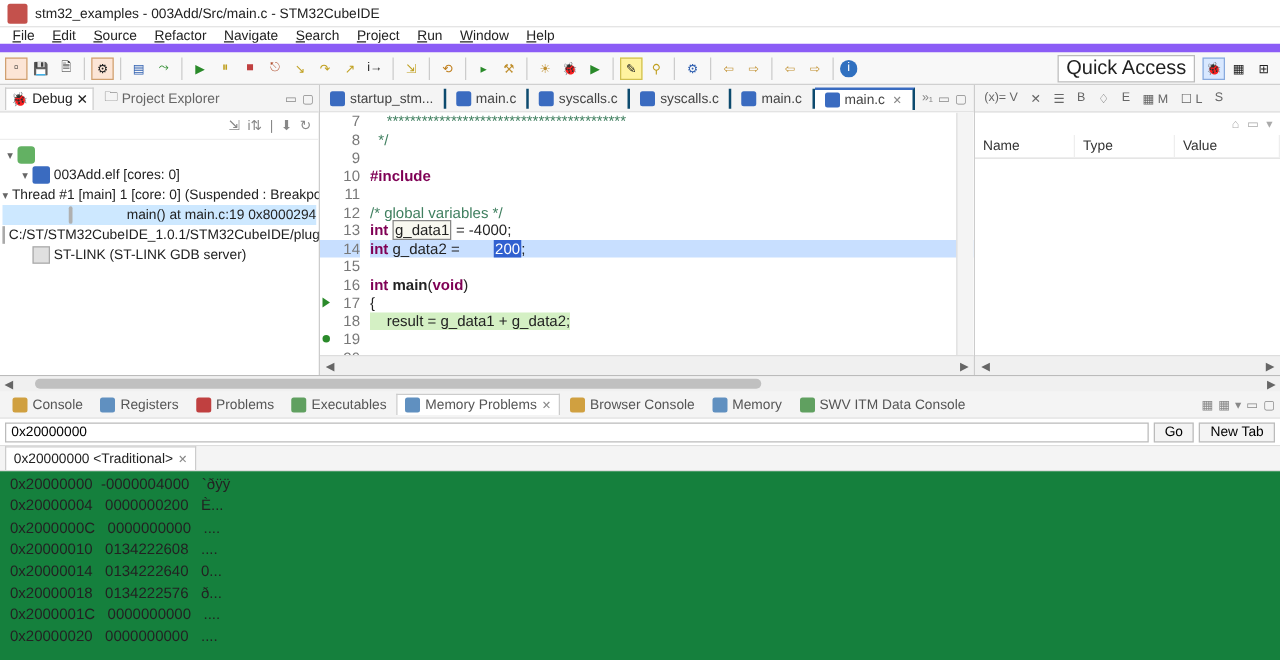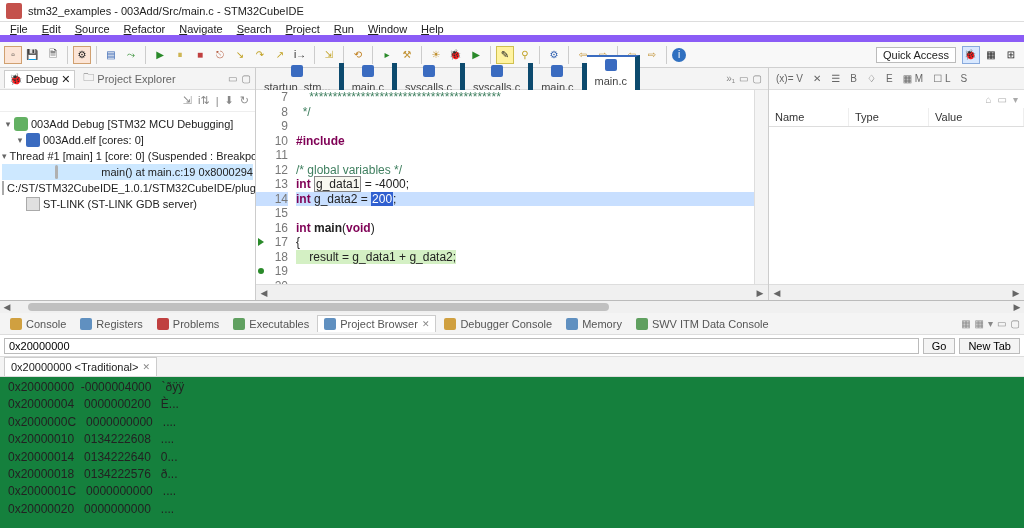--- a/index.html
+++ b/index.html
@@ -10,61 +10,61 @@
 .menu-bar span { padding:2px 6px; cursor:default; }
 .menu-bar span u { text-decoration:underline; }
 .tool-bar { height:26px; background:#f8f8f8; display:flex; align-items:center; padding:0 4px; gap:2px; border-bottom:1px solid #d0d0d0; }
 .tool { width:18px; height:18px; border:1px solid transparent; display:flex; align-items:center; justify-content:center; font-size:10px; }
 .tool.box { background:#fce5d6; border:1px solid #d0a070; }
 .tool.green { color:#2a8a2a; }
 .tool.red { color:#c04040; }
 .tool.blue { color:#3060b0; }
 .tool.yellow { color:#c0a020; }
 .sep { width:1px; height:18px; background:#ccc; margin:0 3px; }
-.quick-access { margin-left:auto; border:1px solid #bbb; padding:1px 6px; font-size:11px; background:#fff; }
+.quick-access { margin-left:auto; border:1px solid #bbb; padding:1px 6px; font-size:16px; background:#fff; }
 .mid-row { display:flex; height:232px; }
 .left-pane { width:256px; background:#fff; border-right:1px solid #ccc; display:flex; flex-direction:column; }
 .left-tabs { height:22px; display:flex; align-items:center; background:#f4f4f4; border-bottom:1px solid #ddd; padding:0 4px; gap:4px; }
 .left-tabs .tab { display:flex; align-items:center; gap:3px; padding:2px 4px; background:#fff; border:1px solid #ccc; border-bottom:none; font-size:11px; }
 .left-tabs .tab.inactive { background:transparent; border:none; color:#666; }
 .left-tabs .icons { margin-left:auto; display:flex; gap:4px; color:#888; font-size:10px; }
 .left-toolbar { height:22px; display:flex; align-items:center; justify-content:flex-end; padding:0 6px; gap:6px; color:#888; font-size:11px; border-bottom:1px solid #eee; }
 .tree { padding:4px 2px; font-size:11px; overflow:hidden; }
 .tree-row { display:flex; align-items:center; white-space:nowrap; padding:1px 0; }
 .tree-row.sel { background:#cde8ff;gap:40px; }
 .indent { display:inline-block; }
 .twist { width:12px; display:inline-block; text-align:center; color:#666; font-size:9px;}
 .ticon { width:14px; height:14px; margin-right:3px; display:inline-block; }
 .ticon.bug { background:#63b163; border-radius:3px; }
 .ticon.chip { background:#3a6bc0; border-radius:2px; }
 .ticon.thread { background:#dca040; border-radius:2px; }
 .ticon.frame { background:#b0b0b0; border-radius:2px; }
 .ticon.file { background:#e0e0e0; border:1px solid #aaa; }
 .center-pane { flex:1; background:#fff; display:flex; flex-direction:column; }
 .editor-tabs { height:22px; display:flex; align-items:center; background:#f4f4f4; border-bottom:1px solid #ddd; }
-.etab { display:flex; align-items:center; gap:4px; padding:2px 8px; border-right:5px solid #0c4a6e; font-size:11px; color:#444;flex-direction:column; }
+.etab { display:flex; align-items:center; gap:4px; padding:2px 8px; border-right:2px solid #0c4a6e; font-size:11px; color:#444; }
 .etab .cicon { width:12px; height:12px; background:#3a6bc0; border-radius:2px; }
 .etab.active { background:#fff; border-top:2px solid #3a6bc0; }
 .etab .x { color:#888; font-size:9px; margin-left:2px;}
 .editor-tools { margin-left:auto; display:flex; gap:4px; padding:0 6px; color:#888; font-size:10px;}
 .editor-body { flex:1; display:flex; font-family:Consolas,monospace; font-size:12px; overflow:hidden; position:relative; background:#fff; }
 .gutter { width:40px; text-align:right; color:#787878; padding-right:8px; background:#fff; user-select:none; }
 .gutter .ln { height:14.5px; line-height:14.5px; position:relative;}
 .gutter .ln.hl-blue { background:#c8dfff; }
 .gutter .ln.arrow::before { content:""; position:absolute; left:2px; top:3px; width:0; height:0; border-top:4px solid transparent; border-bottom:4px solid transparent; border-left:6px solid #2a8a2a; }
 .gutter .ln.dot::before { content:""; position:absolute; left:2px; top:4px; width:6px; height:6px; background:#2a8a2a; border-radius:50%; }
 .code { flex:1; }
 .code .cl { height:14.5px; line-height:14.5px; white-space:pre; }
 .code .cl.hl-line { background:#c8dfff; }
 .kw { color:#7f0055; font-weight:bold; }
 .cm { color:#3f7f5f; }
 .str { color:#2a00ff; }
 .pre { color:#7f0055; font-weight:bold; }
 .boxvar { border:1px solid #888; padding:0 1px; background:#f8f8f0; }
-.sel-num { background:#3060d0; color:#fff; padding:0 1px; }
+.sel-num { background:#3060d0; color:#fff; padding:0 1px;margin-left:24px; }
 .hl-green { background:#d4f0c4; }
 .scroll-h { height:16px; background:#f0f0f0; border-top:1px solid #ddd; display:flex; align-items:center; }
 .scroll-h .arrow { width:16px; text-align:center; color:#666; font-size:9px;}
 .right-pane { width:256px; background:#fff; border-left:1px solid #ccc; display:flex; flex-direction:column; }
 .right-tabs { height:22px; background:#f4f4f4; border-bottom:1px solid #ddd; display:flex; align-items:center; padding:0 4px; gap:4px; color:#666; font-size:10px;}
 .right-tabs .sm { padding:1px 3px; }
 .right-tools { height:18px; display:flex; align-items:center; justify-content:flex-end; padding:0 6px; gap:6px; color:#aaa; font-size:10px;}
 .var-table { flex:1; }
 .var-head { display:flex; border-bottom:1px solid #ddd; }
 .var-head div { padding:3px 6px; border-right:1px solid #eee; font-size:11px; color:#333; }
@@ -178,21 +178,20 @@
       <span>⇲</span>
       <span>i⇅</span>
       <span>|</span>
       <span>⬇</span>
       <span>↻</span>
     </div>
     <div class="tree">
       <div class="tree-row">
           <span class="twist">▾</span>
           <span class="ticon bug"></span>
-          <span>003Add Debug [STM32 MCU Debugging]</span>
         </div>
       <div class="tree-row">
           <span class="indent" style="width:12px"></span>
           <span class="twist">▾</span>
           <span class="ticon chip"></span>
           <span>003Add.elf [cores: 0]</span>
         </div>
       <div class="tree-row">
           <span class="indent" style="width:24px"></span>
           <span class="twist">▾</span>
@@ -343,26 +342,26 @@
       <div class="btab">
         <span class="bicon" style="background:#c04040"></span>
         <span>Problems</span>
       </div>
       <div class="btab">
         <span class="bicon" style="background:#60a060"></span>
         <span>Executables</span>
       </div>
       <div class="btab active">
         <span class="bicon" style="background:#6090c0"></span>
-        <span>Project Browser</span>
+        <span>Memory Problems</span>
         <span class="x">✕</span>
       </div>
       <div class="btab">
         <span class="bicon" style="background:#d0a040"></span>
-        <span>Debugger Console</span>
+        <span>Browser Console</span>
       </div>
       <div class="btab">
         <span class="bicon" style="background:#6090c0"></span>
         <span>Memory</span>
       </div>
       <div class="btab">
         <span class="bicon" style="background:#60a060"></span>
         <span>SWV ITM Data Console</span>
       </div>
       <div class="bottom-tools">

